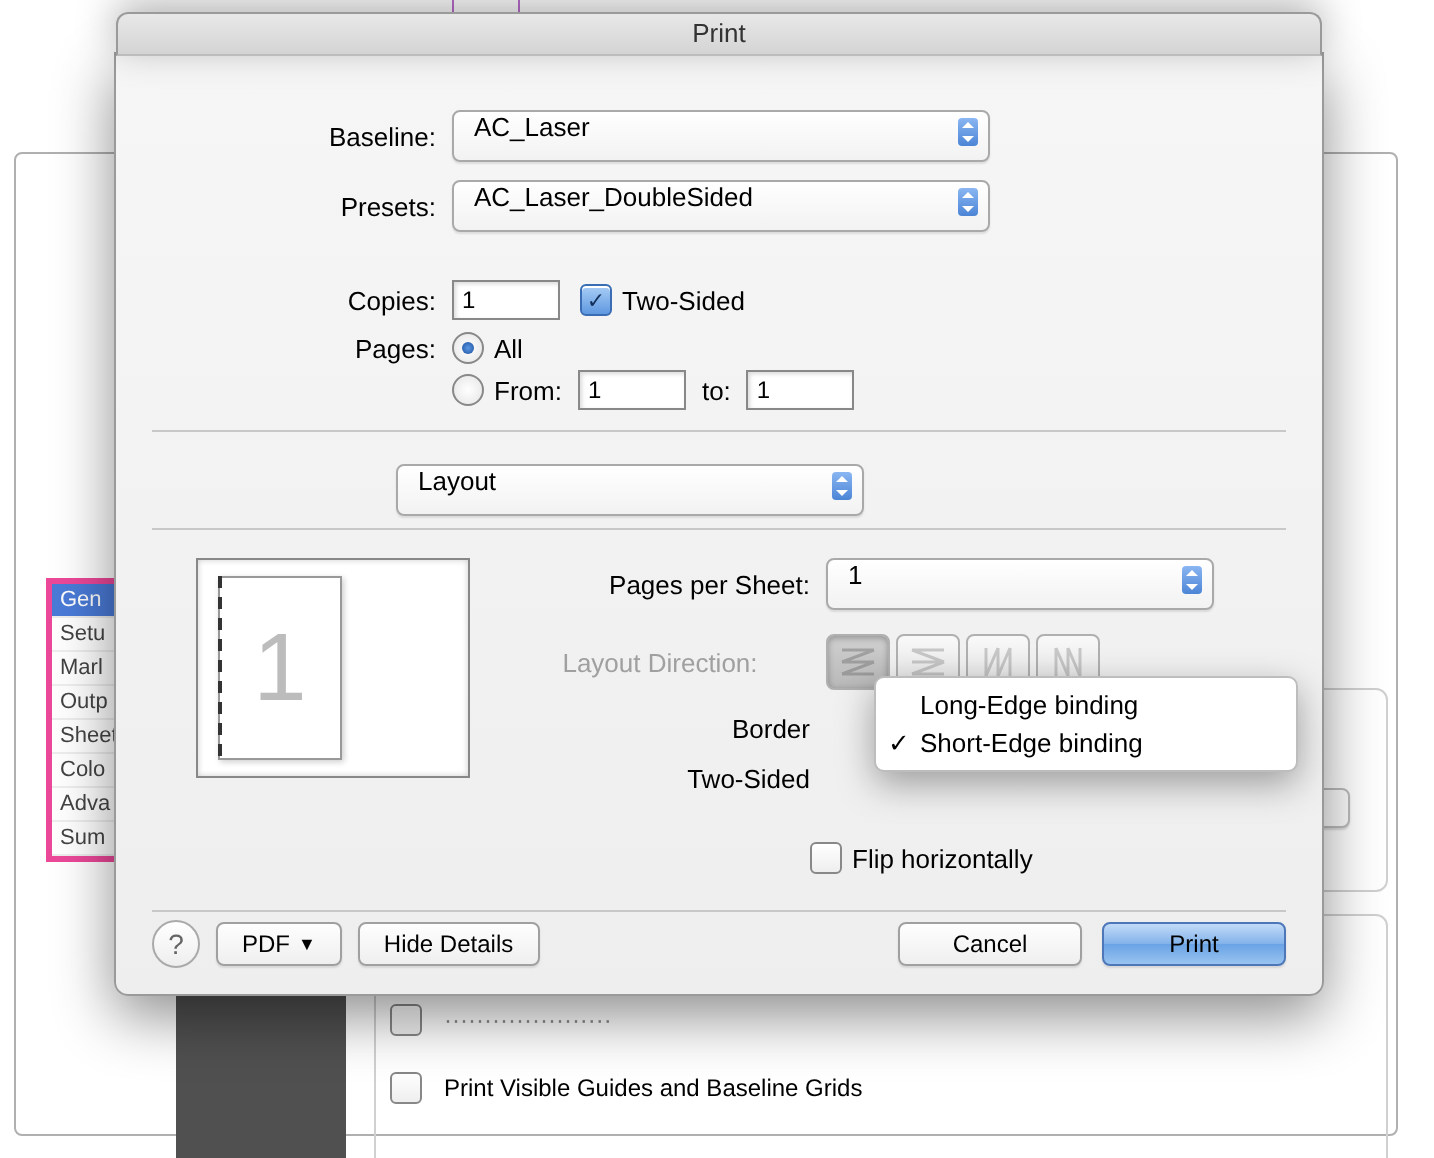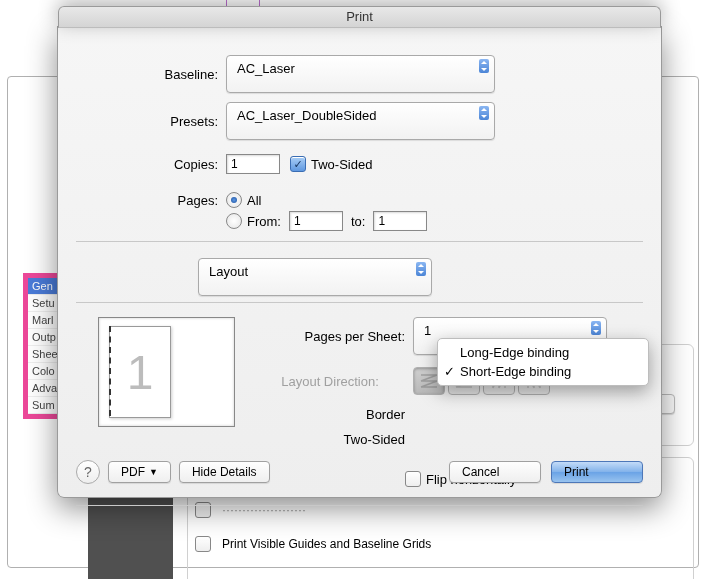--- a/index.html
+++ b/index.html
@@ -1,50 +1,50 @@
 <!DOCTYPE html>
 <html><head>
 <meta charset="utf-8">
 <style>
 html,body{margin:0;padding:0;width:717px;height:579px;background:#fff;font-family:"Lucida Grande","Helvetica Neue",Arial,sans-serif;font-size:13px;color:#000;overflow:hidden}
 .bg-line{position:absolute;top:0;left:226px;width:32px;height:24px;border-left:1px solid #bb6fcf;border-right:1px solid #bb6fcf}
 .bg-frame{position:absolute;left:7px;top:76px;width:690px;height:490px;border:1px solid #b0b0b0;border-radius:4px;background:#fff}
-.bg-list{position:absolute;left:15px;top:196px;width:50px;border:5px solid #ec4899;font-size:11px;color:#444}
+.bg-list{position:absolute;left:15px;top:212px;width:50px;border:3px solid #ec4899;font-size:11px;color:#444}
 .bg-list div{padding:2px 4px;border-bottom:1px solid #eee;white-space:nowrap;overflow:hidden}
 .bg-list .sel{background:#4a7bd8;color:#fff}
 .bg-preview{position:absolute;left:80px;top:413px;width:85px;height:110px;background:#505050}
 .bg-box1{position:absolute;left:179px;top:267px;width:505px;height:100px;border:1px solid #d0d0d0;border-radius:6px}
 .bg-box2{position:absolute;left:179px;top:380px;width:505px;height:175px;border:1px solid #d0d0d0;border-radius:6px}
 .bg-select{position:absolute;left:605px;top:317px;width:60px;height:18px;background:#fdfdfd;border:1px solid #bdbdbd;border-radius:4px;box-shadow:0 1px 1px rgba(0,0,0,.15)}
 .bg-chk{position:absolute;left:187px;display:flex;align-items:center;gap:6px;font-size:12px}
 .dialog{position:absolute;left:57px;top:26px;width:603px;height:471px;background:linear-gradient(#f6f6f6,#eeeeee);border:1px solid #9a9a9a;border-top:none;border-radius:0 0 7px 7px;box-shadow:0 10px 30px rgba(0,0,0,.45);overflow:visible}
 .title{position:absolute;top:-20px;left:0;right:0;height:20px;line-height:20px;text-align:center;font-size:13px;background:linear-gradient(#e8e8e8,#d4d4d4);border:1px solid #9a9a9a;border-bottom:1px solid #bcbcbc;border-radius:6px 6px 0 0;color:#333;box-shadow:0 -5px 20px rgba(0,0,0,.3)}
 .row{display:flex;align-items:center;margin-top:9px}
 .label{width:160px;text-align:right;padding-right:8px;color:#000}
 .disabled{color:#a0a0a0}
-.select{height:20px;background:linear-gradient(#ffffff,#f2f2f2);border:1px solid #a9a9a9;border-radius:4px;display:flex;align-items:flex-end;padding:0 22px 16px 10px;position:relative;box-shadow:0 1px 1px rgba(0,0,0,.1)}
+.select{height:20px;background:linear-gradient(#ffffff,#f2f2f2);border:1px solid #a9a9a9;border-radius:4px;display:flex;align-items:flex-start;padding:0 22px 4px 10px;position:relative;box-shadow:0 1px 1px rgba(0,0,0,.1)}
 .select::after{content:"";position:absolute;right:5px;top:3px;width:10px;height:14px;background:linear-gradient(#8ab6f2,#4c85d6);border-radius:2px}
 .arrows{position:absolute;right:7px;top:5px;width:6px;height:10px;z-index:2}
 .arrows::before,.arrows::after{content:"";position:absolute;left:0;border-left:3px solid transparent;border-right:3px solid transparent}
 .arrows::before{top:0;border-bottom:3px solid #fff}
 .arrows::after{bottom:0;border-top:3px solid #fff}
 .num-input{width:44px;height:18px;border:1px solid #888;padding:0 4px;font-size:12px;box-shadow:inset 1px 1px 2px rgba(0,0,0,.15);background:#fff}
 .check{width:14px;height:14px;border:1px solid #888;border-radius:3px;background:linear-gradient(#fff,#eee);display:inline-flex;align-items:center;justify-content:center;margin-right:5px;font-size:11px;box-shadow:inset 0 1px 0 #fff}
 .check.on{background:linear-gradient(#a9cef6,#5f98e0);border-color:#3a6db3;color:#12305a}
 .radio{width:14px;height:14px;border:1px solid #888;border-radius:50%;background:radial-gradient(#fff,#e4e4e4);margin-right:5px;display:inline-flex;align-items:center;justify-content:center}
 .radio.on::after{content:"";width:6px;height:6px;border-radius:50%;background:radial-gradient(#5d99e6,#1a4e9b)}
 .hr{border:none;border-top:1px solid #c8c8c8;margin:10px 18px 4px}
 .hr2{border:none;border-top:1px solid #c8c8c8;margin:18px 18px 10px}
 .preview{width:135px;height:108px;border:1px solid #888;background:#fff;margin-left:40px;position:relative;box-shadow:inset 0 0 3px rgba(0,0,0,.2)}
 .page{position:absolute;left:10px;top:8px;width:60px;height:90px;border:1px solid #999;background:#fff;box-shadow:1px 1px 3px rgba(0,0,0,.2)}
 .binding{position:absolute;left:10px;top:8px;width:1px;height:90px;border-left:2px dashed #333}
 .page-num{position:absolute;left:0;right:0;top:18px;text-align:center;font-size:48px;color:#bcbcbc;font-weight:300}
 .btn{height:20px;padding:0 12px;background:linear-gradient(#fefefe,#efefef);border:1px solid #a0a0a0;border-radius:4px;font-size:12px;display:inline-flex;align-items:center;gap:4px;box-shadow:0 1px 1px rgba(0,0,0,.1)}
 .btn.primary{background:linear-gradient(#c3dbf8,#82b2ea 50%,#6aa3e6 51%,#98c3ef);border-color:#4d77b8;font-weight:500}
-.btn.wide{min-width:66px;justify-content:flex-start}
+.btn.wide{min-width:66px;justify-content:center}
 .dir-group{display:flex;gap:3px}
 .dir-btn{width:30px;height:26px;border:1px solid #b0b0b0;border-radius:4px;background:linear-gradient(#f9f9f9,#e4e4e4);display:flex;align-items:center;justify-content:center}
 .dir-btn.sel{background:linear-gradient(#d0d0d0,#b8b8b8);box-shadow:inset 0 1px 3px rgba(0,0,0,.3)}
 .dir-btn svg{opacity:.4}
 .menu{position:absolute;left:379px;top:312px;width:210px;background:#fff;border:1px solid #bdbdbd;border-radius:5px;box-shadow:0 6px 18px rgba(0,0,0,.35);padding:4px 0;z-index:10}
 .menu-item{padding:2px 10px 2px 22px;font-size:13px;position:relative}
 .menu-item .chk{position:absolute;left:6px;top:2px}
 .help{width:22px;height:22px;border:1px solid #aaa;border-radius:50%;display:inline-flex;align-items:center;justify-content:center;font-size:14px;color:#666;background:linear-gradient(#fff,#eee)}
 .bottom{position:absolute;bottom:13px;left:18px;right:18px;display:flex;align-items:center}
 </style>
@@ -91,29 +91,29 @@
   </div>
 
   <div class="row">
     <div class="label">Presets:</div>
     <div class="select" style="width:235px">
       <span>AC_Laser_DoubleSided</span>
         <div class="arrows"></div>
     </div>
   </div>
 
-  <div class="row" style="margin-top:14px">
+  <div class="row" style="margin-top:24px">
     <div class="label">Copies:</div>
     <input class="num-input" value="1" style="">
     <span style="width:10px"></span>
     <span class="check on">✓</span>
     <span>Two-Sided</span>
   </div>
 
-  <div class="row" style="margin-top:18px">
+  <div class="row" style="margin-top:6px">
     <div class="label">Pages:</div>
     <span class="radio on"></span>
     <span>All</span>
   </div>
   <div class="row" style="margin-top:3px">
     <div class="label"></div>
     <span class="radio"></span>
     <span>From:</span>
     <span style="width:8px"></span>
     <input class="num-input" value="1" style="">

